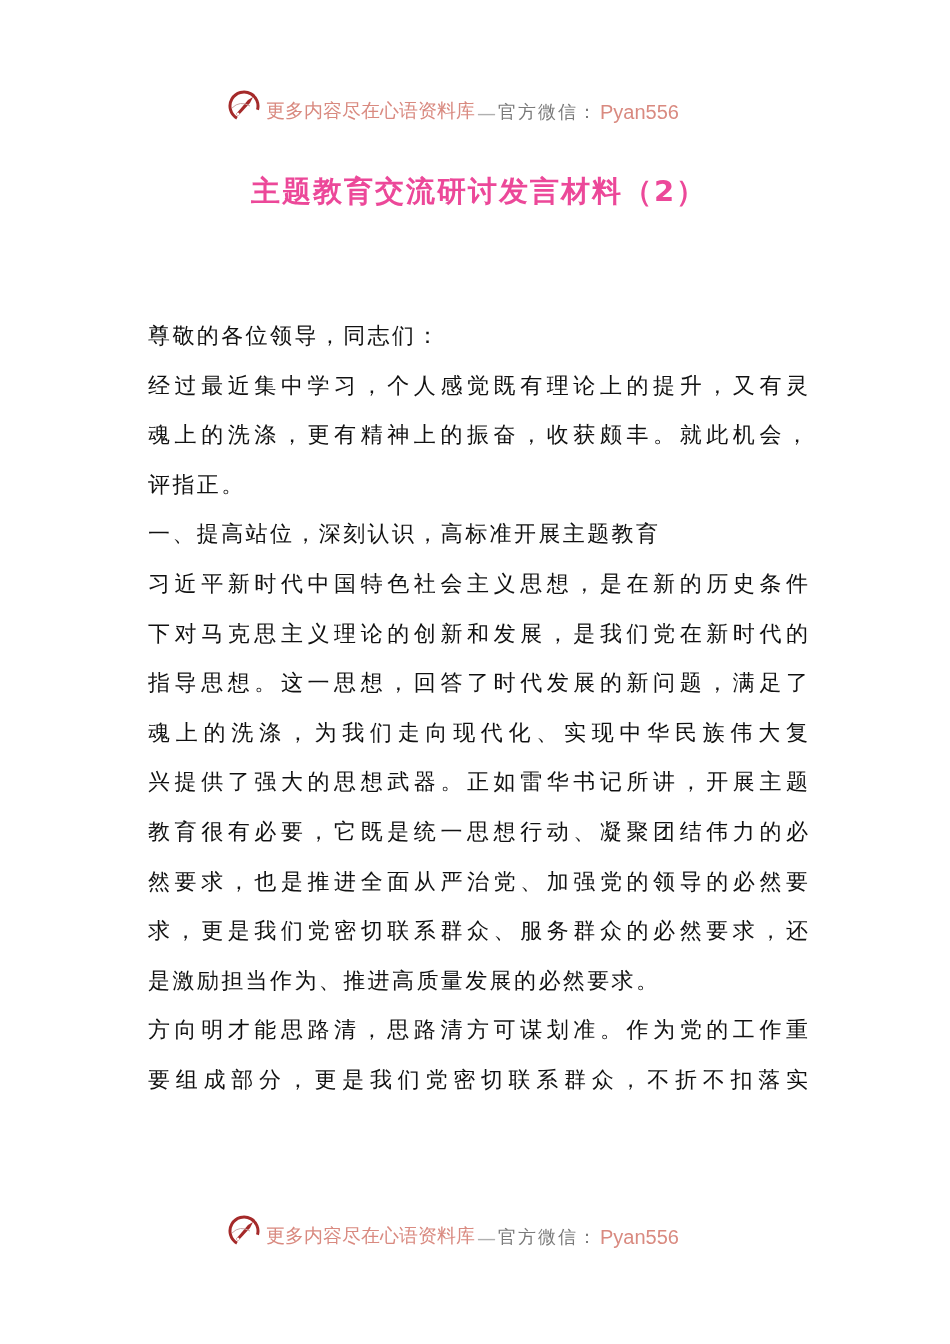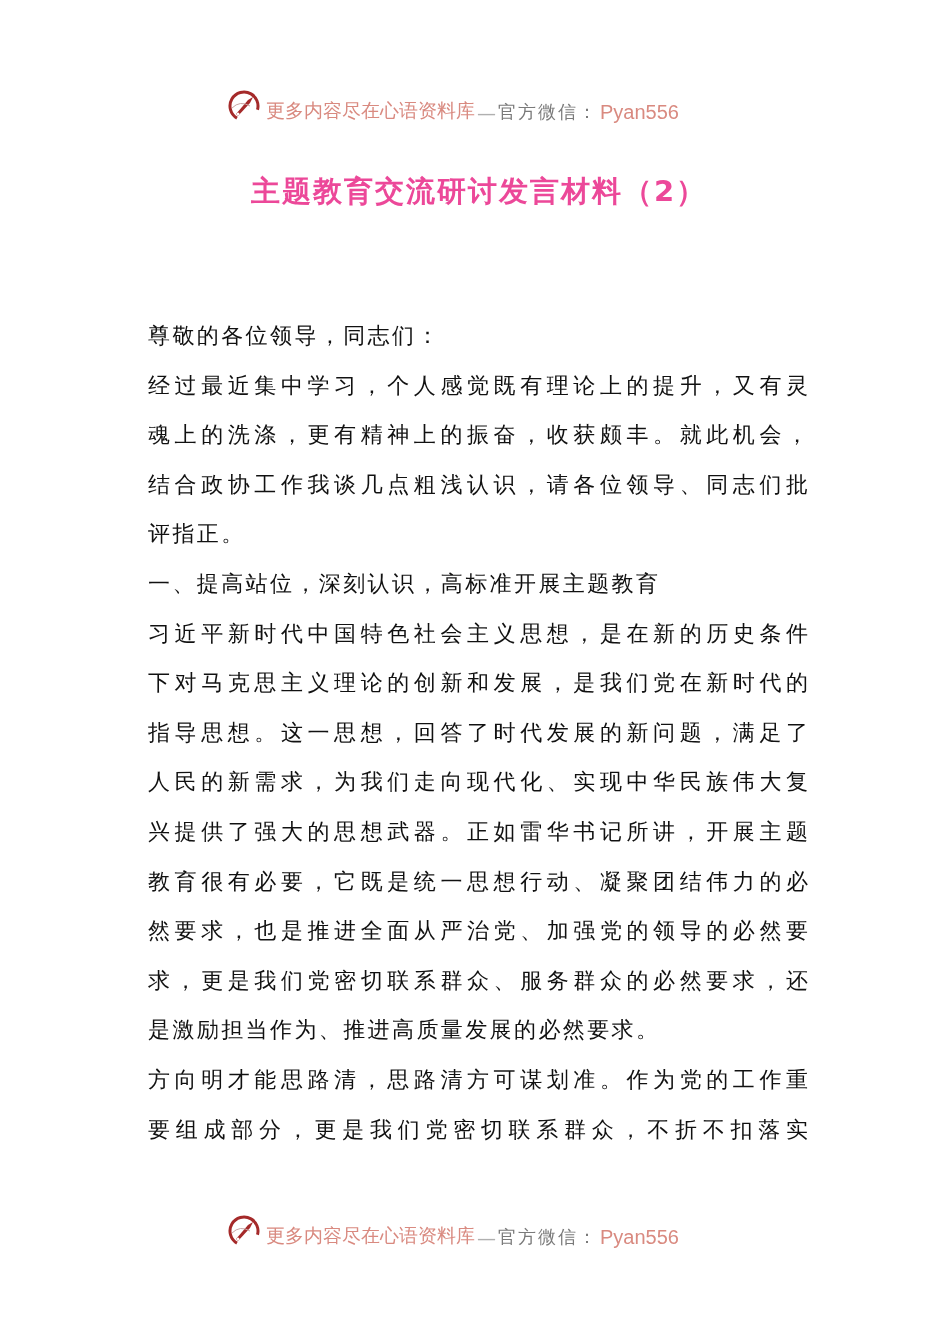--- a/index.html
+++ b/index.html
@@ -104,27 +104,26 @@
   <span class="wx">官方微信：</span>
   <span class="wxid">Pyan556</span>
 </div>
 
 <div class="title">主题教育交流研讨发言材料（2）</div>
 
 <div class="content">
   <div class="line">尊敬的各位领导，同志们：</div>
   <div class="line justify">经过最近集中学习，个人感觉既有理论上的提升，又有灵</div>
   <div class="line justify">魂上的洗涤，更有精神上的振奋，收获颇丰。就此机会，</div>
-  <div class="line justify">结合政协工作我谈几点粗浅认识，请各位领导、同志们批</div>
   <div class="line">评指正。</div>
   <div class="line">一、提高站位，深刻认识，高标准开展主题教育</div>
   <div class="line justify">习近平新时代中国特色社会主义思想，是在新的历史条件</div>
   <div class="line justify">下对马克思主义理论的创新和发展，是我们党在新时代的</div>
   <div class="line justify">指导思想。这一思想，回答了时代发展的新问题，满足了</div>
-  <div class="line justify">人民的新需求，为我们走向现代化、实现中华民族伟大复</div>
+  <div class="line justify">魂上的洗涤，为我们走向现代化、实现中华民族伟大复</div>
   <div class="line justify">兴提供了强大的思想武器。正如雷华书记所讲，开展主题</div>
   <div class="line justify">教育很有必要，它既是统一思想行动、凝聚团结伟力的必</div>
   <div class="line justify">然要求，也是推进全面从严治党、加强党的领导的必然要</div>
   <div class="line justify">求，更是我们党密切联系群众、服务群众的必然要求，还</div>
   <div class="line">是激励担当作为、推进高质量发展的必然要求。</div>
   <div class="line justify">方向明才能思路清，思路清方可谋划准。作为党的工作重</div>
   <div class="line justify">要组成部分，更是我们党密切联系群众，不折不扣落实</div>
 </div>
 
 <div class="banner bottom">

